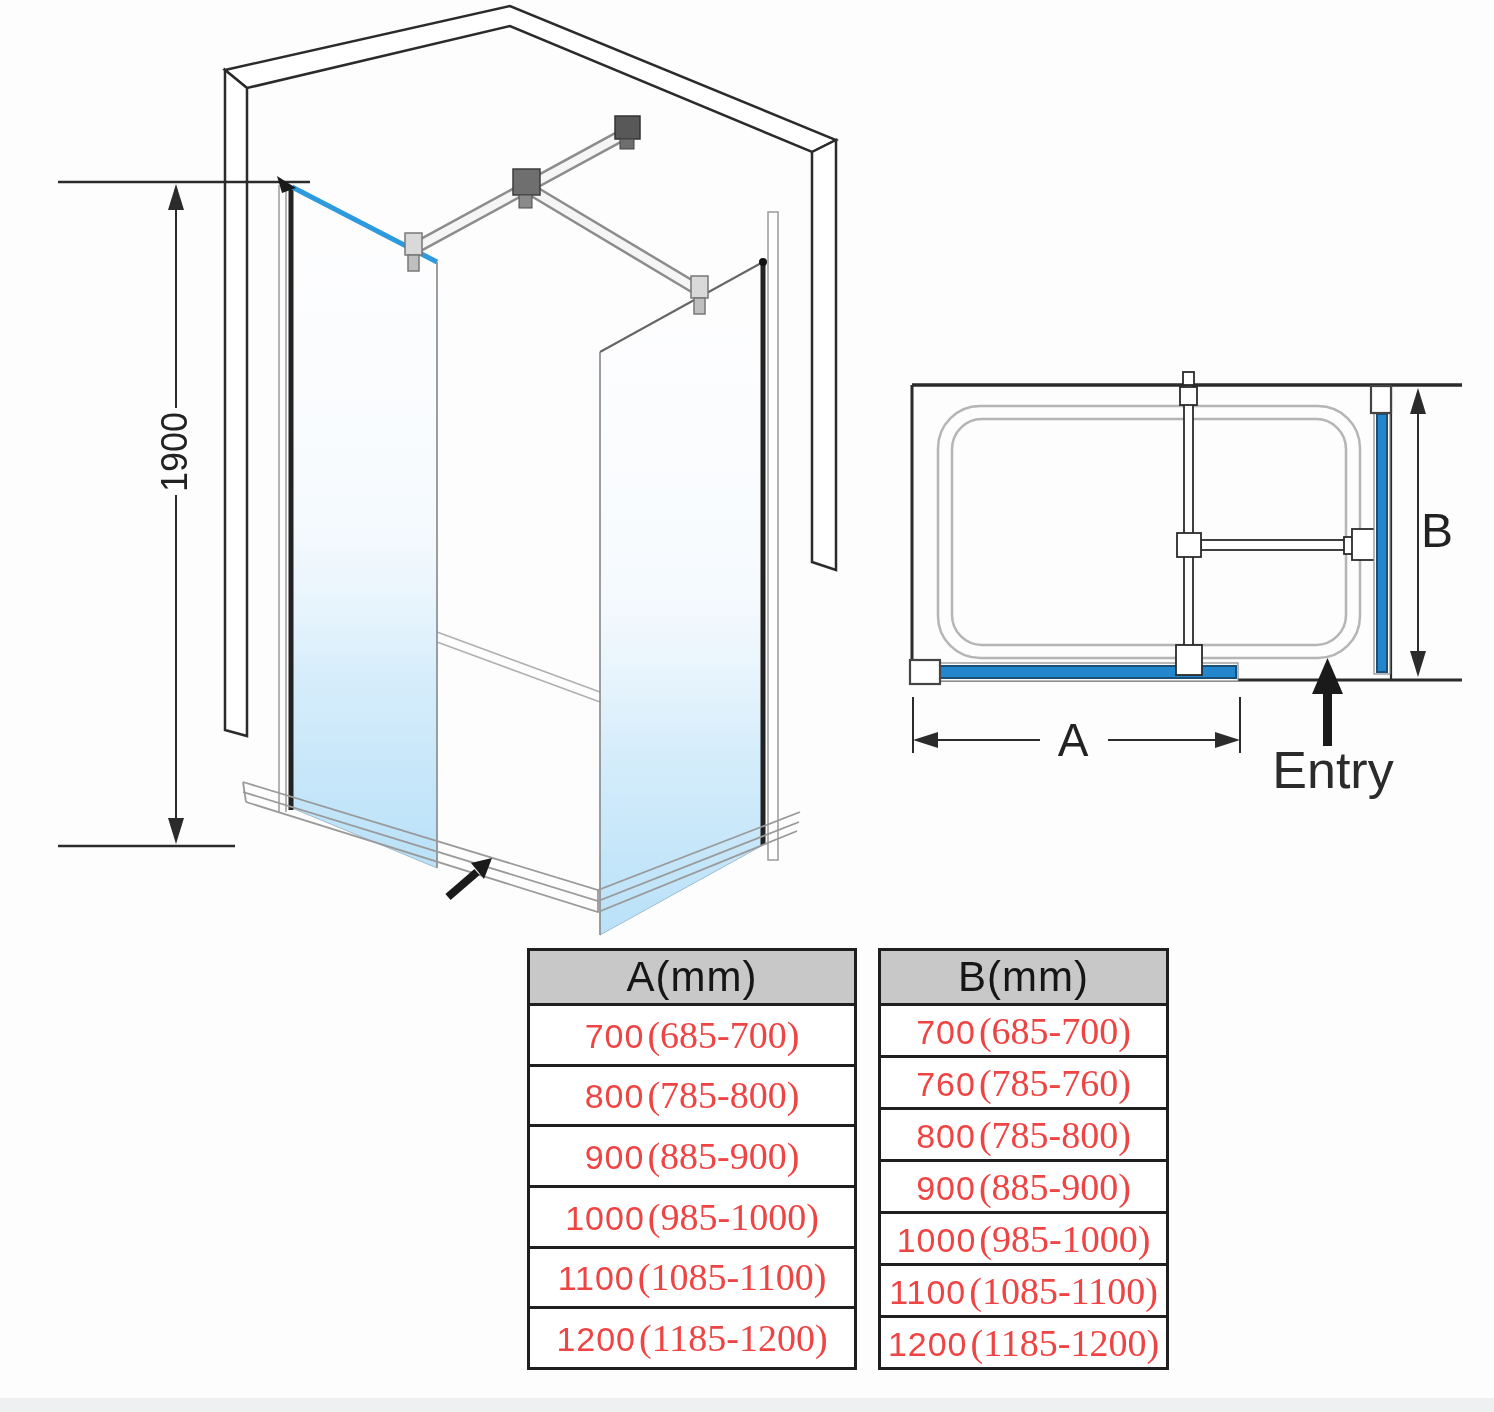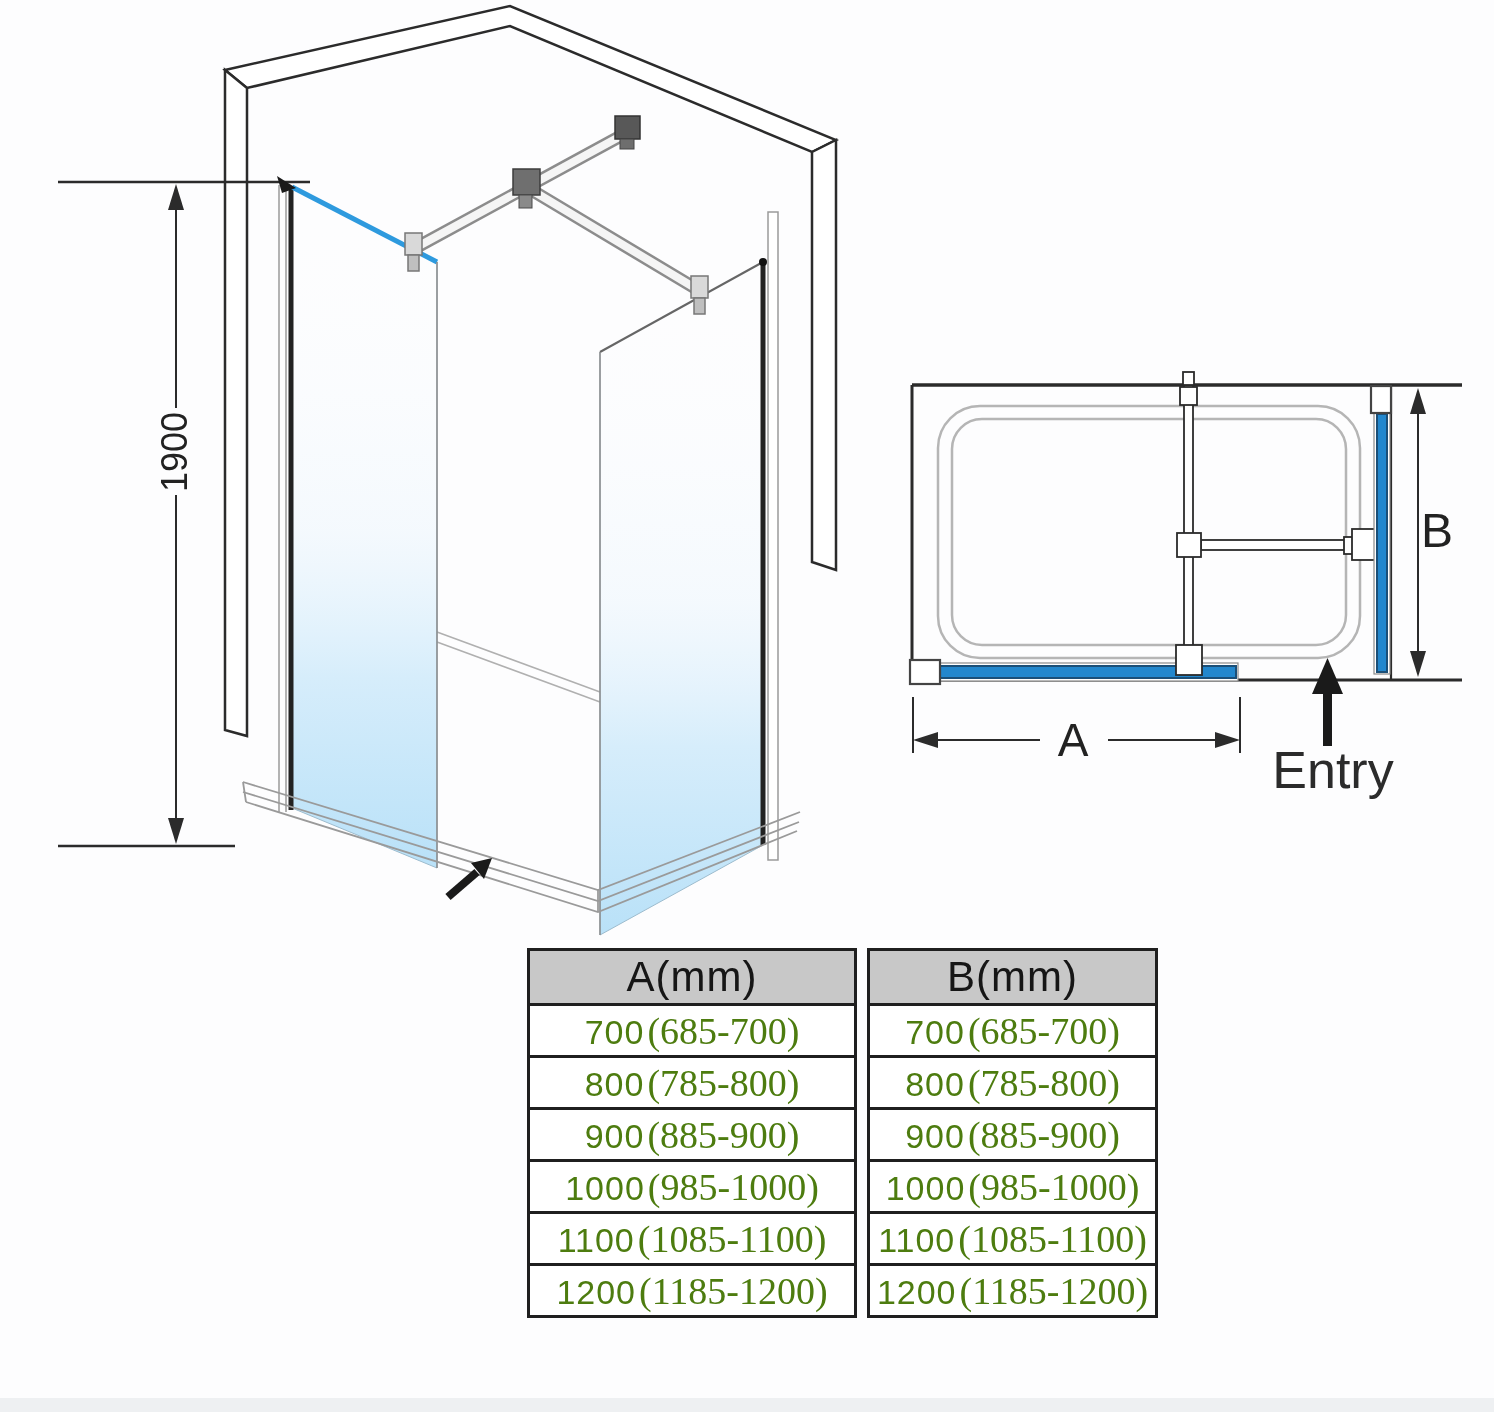--- a/index.html
+++ b/index.html
@@ -2,29 +2,29 @@
 <html><head>
 <meta charset="utf-8">
 <style>
   html,body{margin:0;padding:0;background:#ffffff;}
   #canvas{position:relative;width:1494px;height:1412px;background:#fdfdfe;overflow:hidden;
           font-family:"Liberation Sans", sans-serif;}
   #lineart{position:absolute;left:0;top:0;}
   .dim-label{font-family:"Liberation Sans", sans-serif;fill:#222;}
   .entry-label{font-family:"Liberation Sans", sans-serif;fill:#2b2b2b;}
 
-  #size-table-wrap{position:absolute;left:527px;top:948px;width:656px;display:flex;gap:10px;}
+  #size-table-wrap{position:absolute;left:527px;top:948px;width:656px;display:flex;gap:21px;}
   table.size{border-collapse:collapse;table-layout:fixed;background:#fff;}
   table.size.left{width:330px;}
   table.size.right{width:291px;}
   table.size, table.size th, table.size td{border:3px solid #1f1f1f;}
   table.size td{border-left:none;border-right:none;}
   table.size th{height:50px;background:#c8c8c8;font-weight:400;font-size:42px;color:#161616;
                 font-family:"Liberation Sans", sans-serif;letter-spacing:1px;}
-  table.size td{height:49px;text-align:center;vertical-align:middle;padding:0;color:#4d7c0f;}
+  table.size td{height:49px;text-align:center;vertical-align:middle;padding:0;color:#ef4444;}
   .cell-main{font-family:"Liberation Sans", sans-serif;font-size:34px;letter-spacing:1px;}
   .cell-range{font-family:"Liberation Serif", serif;font-size:38px;margin-left:3px;}
   #bottom-band{position:absolute;left:0;top:1398px;width:1494px;height:14px;background:#eef0f2;}
 </style>
 </head>
 <body>
 
 <div id="canvas">
 
 <svg id="lineart" width="1494" height="1412" viewBox="0 0 1494 1412">
@@ -210,20 +210,23 @@
     <thead>
       <tr>
             <th>B(mm)</th>
           </tr>
     </thead>
     <tbody>
       <tr>
             <td><span class="cell-main">700</span><span class="cell-range">(685-700)</span></td>
           </tr>
       <tr>
+            <td><span class="cell-main">760</span><span class="cell-range">(785-760)</span></td>
+          </tr>
+      <tr>
             <td><span class="cell-main">800</span><span class="cell-range">(785-800)</span></td>
           </tr>
       <tr>
             <td><span class="cell-main">900</span><span class="cell-range">(885-900)</span></td>
           </tr>
       <tr>
             <td><span class="cell-main">1000</span><span class="cell-range">(985-1000)</span></td>
           </tr>
       <tr>
             <td><span class="cell-main">1100</span><span class="cell-range">(1085-1100)</span></td>

